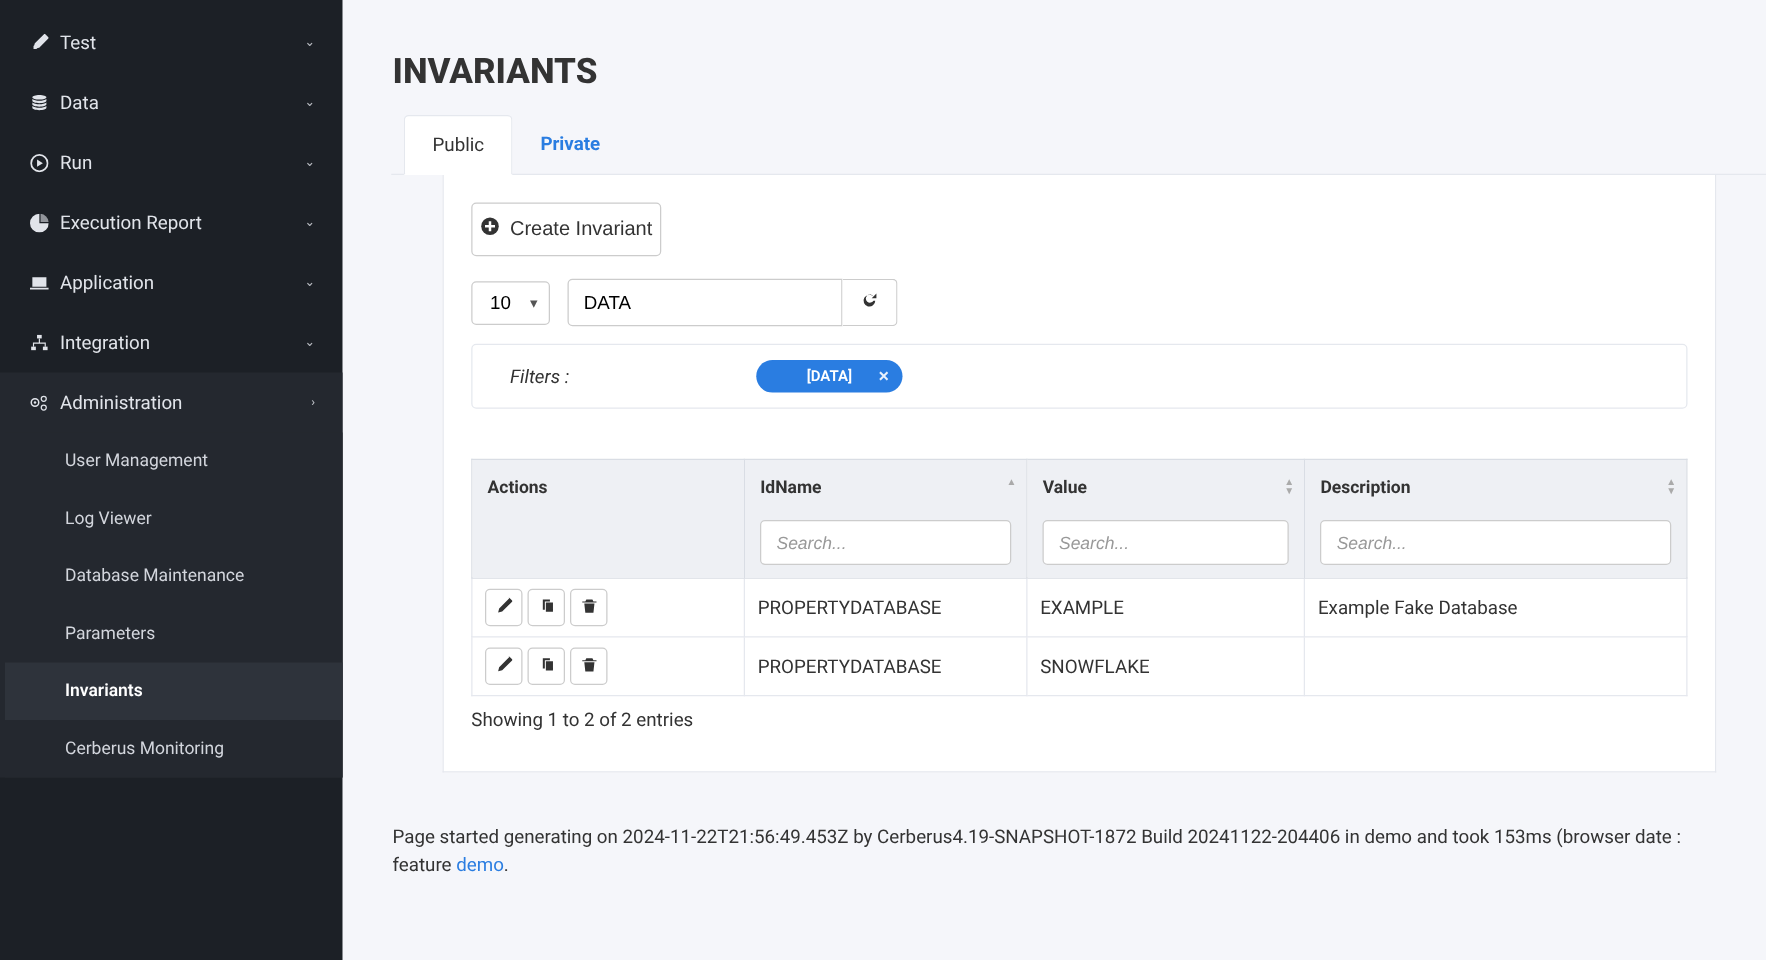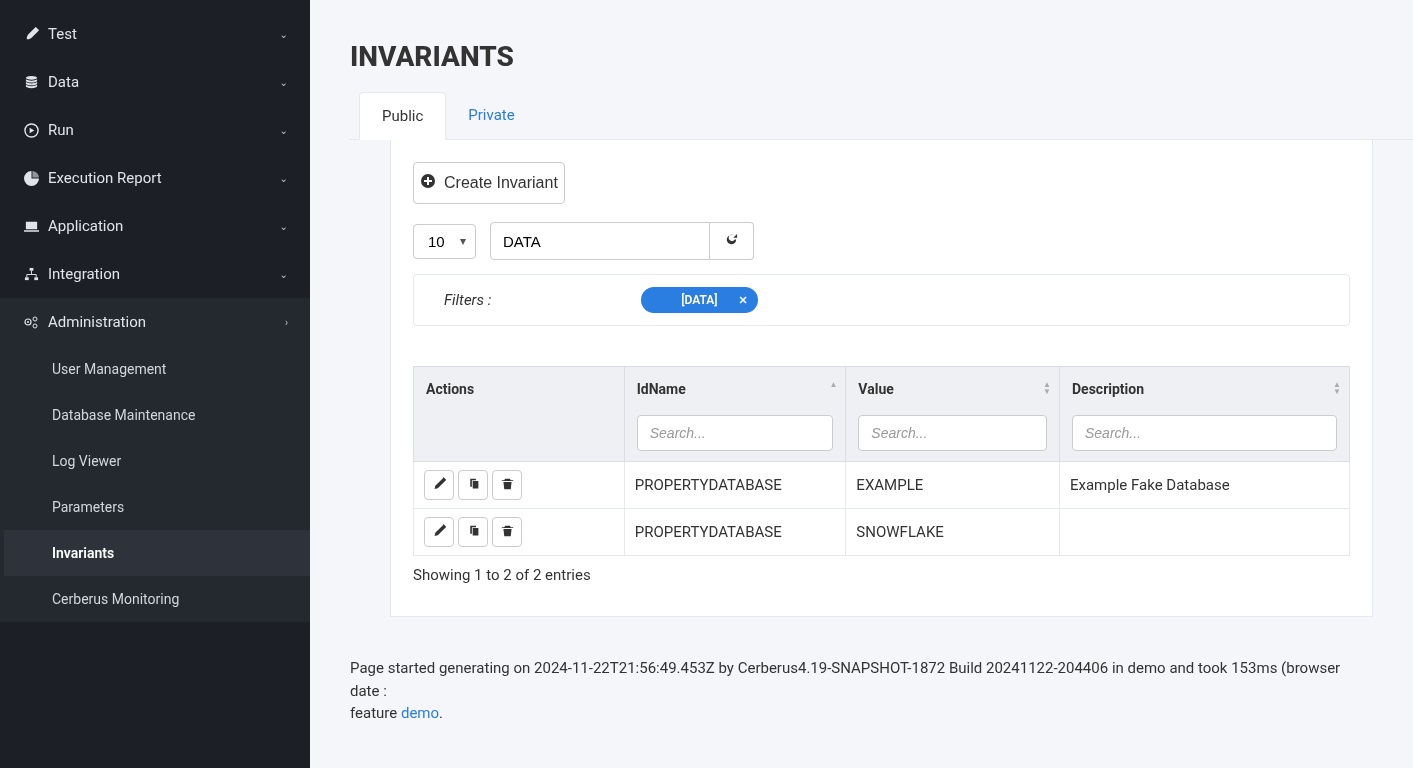--- a/index.html
+++ b/index.html
@@ -6,21 +6,21 @@
   body {
     font-family: -apple-system, BlinkMacSystemFont, "Segoe UI", Roboto, "Helvetica Neue", Arial, sans-serif;
     font-size: 14px;
     color: #333;
     background: #f5f6fa;
     display: flex;
     min-height: 768px;
   }
   
   .sidebar {
-    width: 310px;
+    width: 274px;
     background: #1c2026;
     color: #c5c9d0;
     flex-shrink: 0;
   }
   .brand {
     height: 10px;
   }
   .nav-item {
     display: flex;
     align-items: center;
@@ -96,20 +96,21 @@
   .tab.active {
     background: #fff;
     border: 1px solid #e5e8ee;
     border-bottom-color: #fff;
     border-radius: 4px 4px 0 0;
     margin-bottom: -1px;
     color: #333;
   }
   .tab.inactive {
     color: #2a7de1;
+    font-weight: bold;
   }
   .panel-body {
     padding: 22px;
   }
   .btn {
     display: inline-flex;
     align-items: center;
     border: 1px solid #ccc;
     background: #fff;
     padding: 10px 6px;
@@ -354,24 +355,24 @@
           </svg>
       </span>
       <span>Administration</span>
       <span class="chevron">›</span>
     </div>
     <div class="nav-sub">
       <div class="nav-item">
         <span>User Management</span>
       </div>
       <div class="nav-item">
+        <span>Log Viewer</span>
+      </div>
+      <div class="nav-item">
         <span>Database Maintenance</span>
-      </div>
-      <div class="nav-item">
-        <span>Log Viewer</span>
       </div>
       <div class="nav-item">
         <span>Parameters</span>
       </div>
       <div class="nav-item active">
         <span>Invariants</span>
       </div>
       <div class="nav-item">
         <span>Cerberus Monitoring</span>
       </div>

